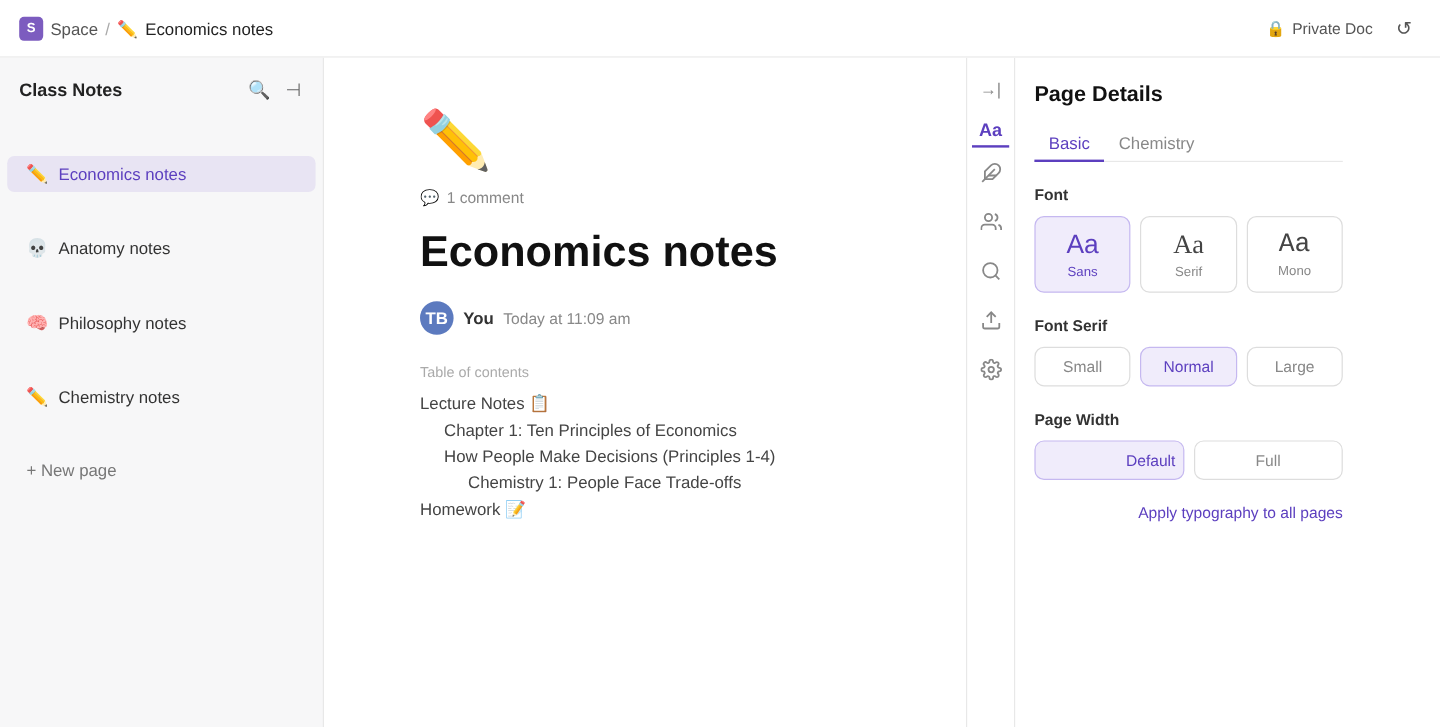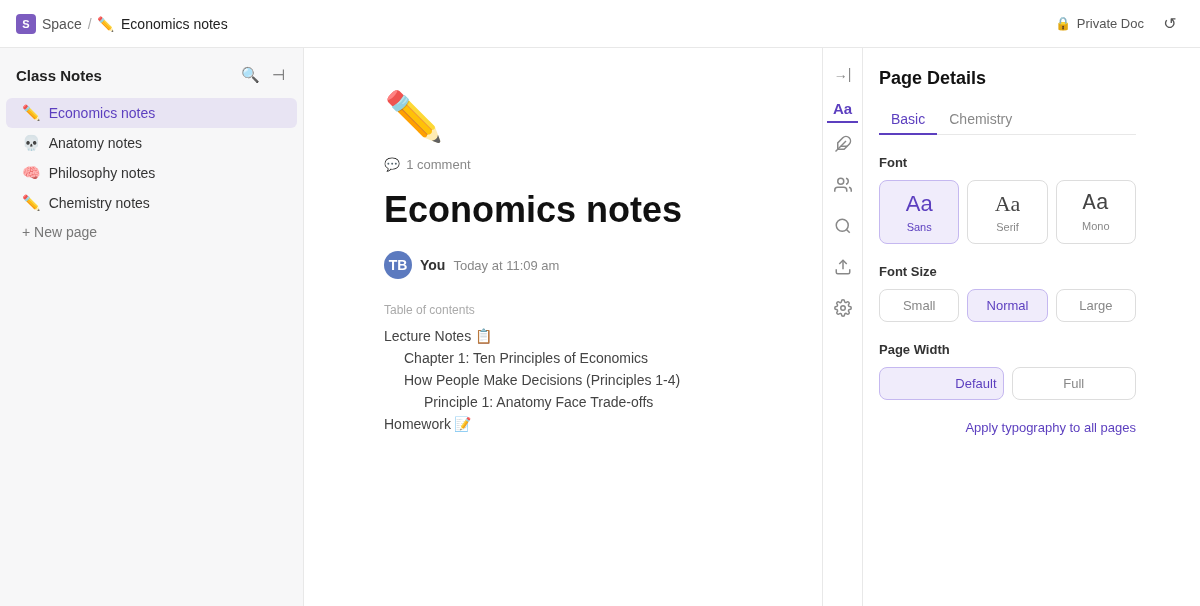--- a/index.html
+++ b/index.html
@@ -17,21 +17,21 @@
     .topbar-left .page-name { color: #222; font-weight: 500; }
     .topbar-right { display: flex; align-items: center; gap: 12px; }
     .private-doc { display: flex; align-items: center; gap: 5px; font-size: 13px; color: #555; }
     .lock-icon { font-size: 13px; }
     .history-btn { width: 28px; height: 28px; display: flex; align-items: center; justify-content: center; border-radius: 50%; border: none; background: none; cursor: pointer; color: #555; font-size: 16px; }
 
     
     .main-layout { display: flex; flex: 1; overflow: hidden; }
 
     
-    .sidebar { width: 304px; background: #f7f7f8; border-right: 1px solid #e8e8e8; display: flex; flex-direction: column; flex-shrink: 0; padding: 12px 0; }
+    .sidebar { width: 270px; background: #f7f7f8; border-right: 1px solid #e8e8e8; display: flex; flex-direction: column; flex-shrink: 0; padding: 12px 0; gap: 32px; }
     .sidebar-header { display: flex; align-items: center; justify-content: space-between; padding: 4px 16px 12px; }
     .sidebar-title { font-size: 15px; font-weight: 600; color: #222; }
     .sidebar-header-actions { display: flex; gap: 8px; }
     .sidebar-icon-btn { background: none; border: none; cursor: pointer; color: #666; font-size: 15px; padding: 2px; }
     .sidebar-item { display: flex; align-items: center; gap: 8px; padding: 6px 16px; cursor: pointer; border-radius: 6px; margin: 0 6px; font-size: 14px; color: #333; }
     .sidebar-item.active { background: #e8e4f3; color: #5c3fbf; font-weight: 500; }
     .sidebar-item .item-emoji { font-size: 15px; }
     .sidebar-item .item-label { font-size: 14px; }
     .sidebar-new { display: flex; align-items: center; gap: 8px; padding: 6px 16px; cursor: pointer; font-size: 14px; color: #777; margin: 0 6px; border-radius: 6px; }
 
@@ -154,21 +154,21 @@
     <div class="toc-item">
       <span>Lecture Notes 📋</span>
     </div>
     <div class="toc-item indent1">
       <span>Chapter 1: Ten Principles of Economics</span>
     </div>
     <div class="toc-item indent1">
       <span>How People Make Decisions (Principles 1-4)</span>
     </div>
     <div class="toc-item indent2">
-      <span>Principle 1: Anatomy Face Trade-offs</span>
+      <span>Chemistry 1: People Face Trade-offs</span>
     </div>
     <div class="toc-item">
       <span>Homework 📝</span>
     </div>
   </div>
 
   <div class="panel-right-wrap">
 
     <div class="panel-toggle-col">
       <button class="toolbar-btn" style="font-size:14px;">→|</button>
@@ -226,21 +226,21 @@
           <div class="font-option fo-serif">
             <span class="fo-aa">Aa</span>
             <span class="fo-label">Serif</span>
           </div>
           <div class="font-option fo-mono">
             <span class="fo-aa">Aa</span>
             <span class="fo-label">Mono</span>
           </div>
         </div>
 
-        <div class="panel-field-label">Font Size</div>
+        <div class="panel-field-label">Font Serif</div>
         <div class="size-options">
           <div class="size-option">Small</div>
           <div class="size-option active">Normal</div>
           <div class="size-option">Large</div>
         </div>
 
         <div class="panel-field-label">Page Width</div>
         <div class="width-options">
           <div class="width-option active">Default</div>
           <div class="width-option">Full</div>

